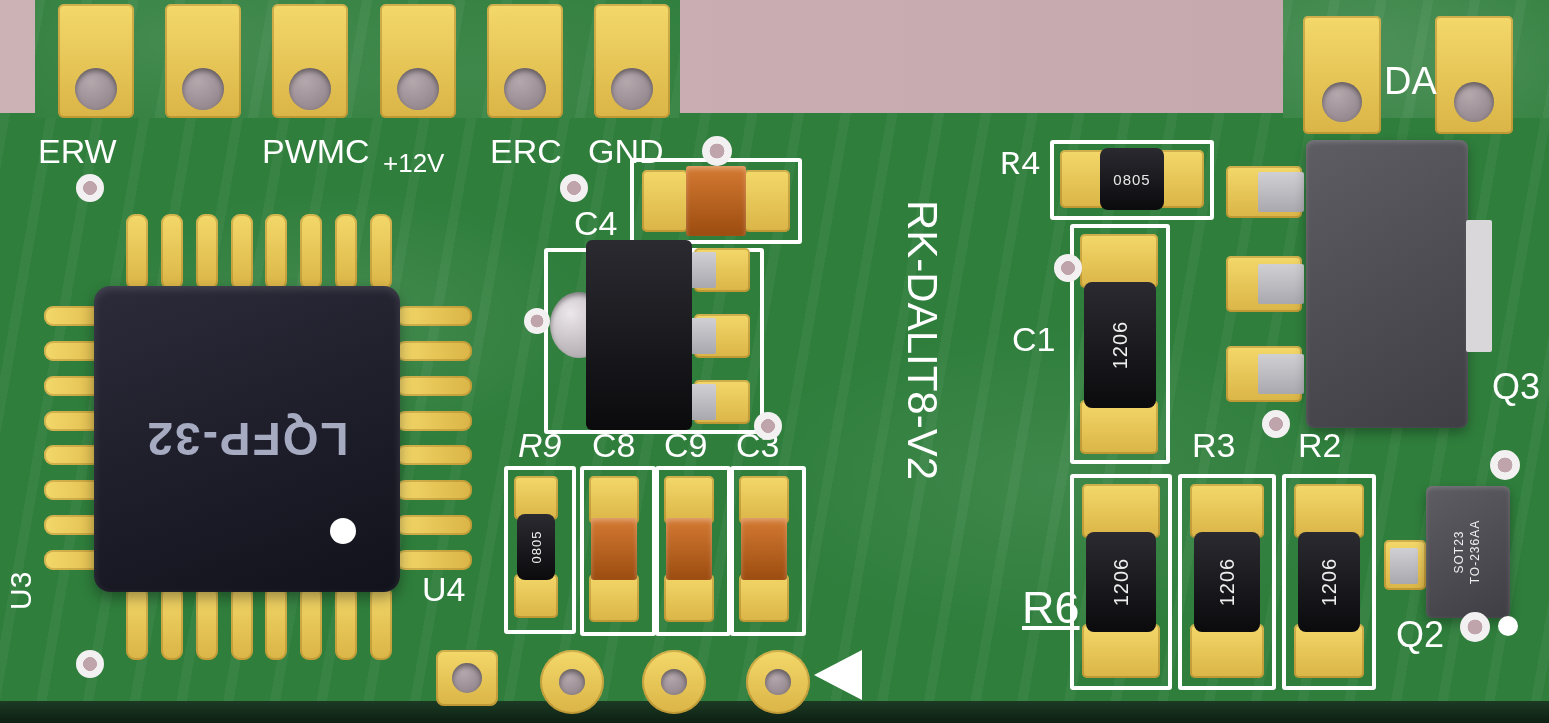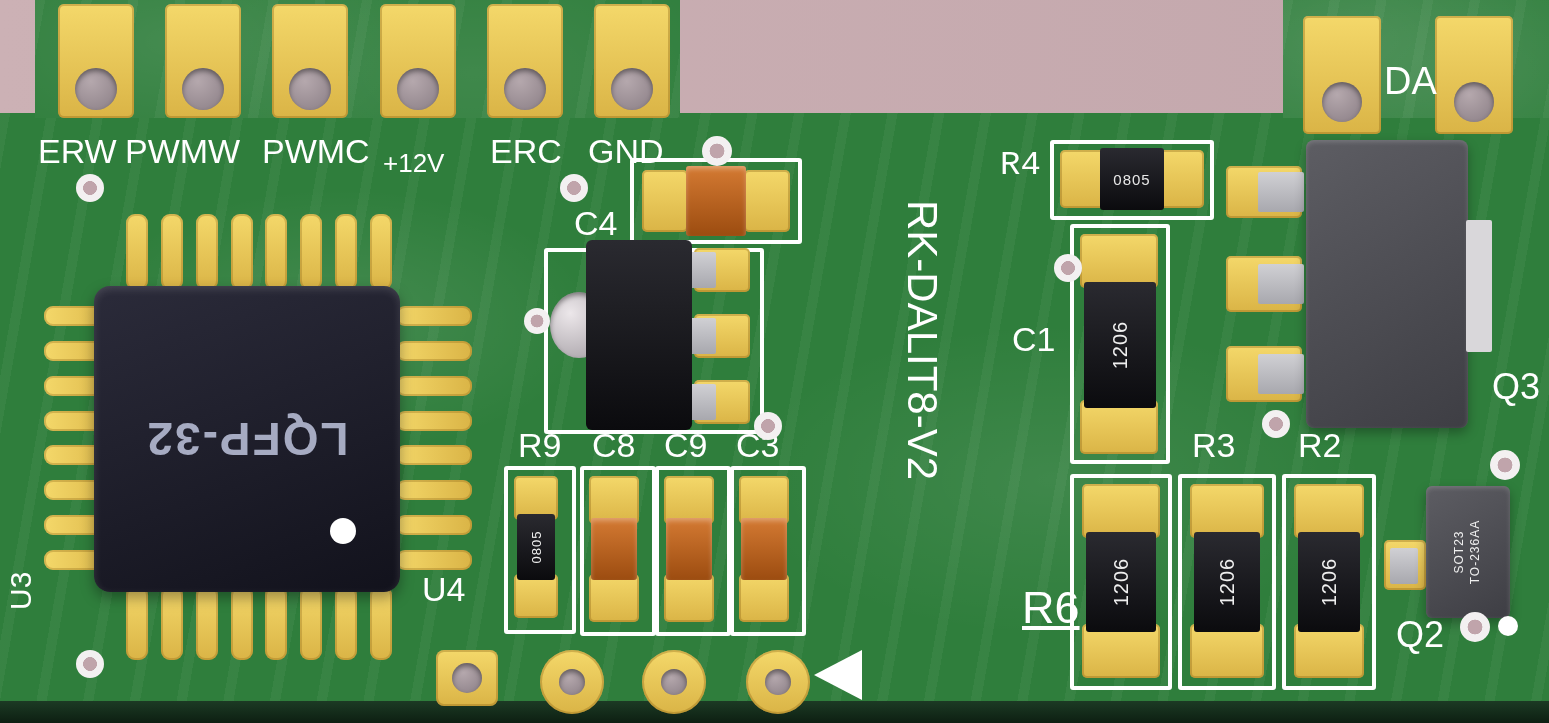--- a/index.html
+++ b/index.html
@@ -25,21 +25,21 @@
   .via{position:absolute;border-radius:50%;
        background:radial-gradient(circle,#c0a4ab 0 34%,#f3f0f1 36%);}
   .silk{position:absolute;border:4px solid #fff;border-radius:3px;}
   .chipbody{position:absolute;background:linear-gradient(160deg,#2b2b3a,#12121c);
             border-radius:16px;
             box-shadow:inset 0 3px 8px rgba(255,255,255,.14),0 6px 14px rgba(0,0,0,.35);}
   .chiptext{position:absolute;left:0;right:0;top:50%;
             transform:translateY(-50%) rotate(180deg);
             text-align:center;font-size:46px;font-weight:bold;
             letter-spacing:2px;color:#a6abc2;}
-  .blackbody{position:absolute;background:linear-gradient(180deg,#2a2a30,#0b0b0e);border-radius:3px;}
+  .blackbody{position:absolute;background:linear-gradient(180deg,#2a2a30,#0b0b0e);border-radius:8px;}
   .orangebody{position:absolute;background:linear-gradient(180deg,#d47a33,#9c4c10);
               border-radius:3px;box-shadow:inset 0 3px 5px rgba(255,255,255,.3);}
   .graybody{position:absolute;background:linear-gradient(150deg,#5d5d63,#3e3e44);
             border-radius:8px;
             box-shadow:inset 0 2px 5px rgba(255,255,255,.18),0 5px 12px rgba(0,0,0,.3);}
   .lead{position:absolute;background:linear-gradient(180deg,#d0d0d4,#a8a8ae);border-radius:2px;}
   .ctext{position:absolute;left:50%;top:50%;transform:translate(-50%,-50%) rotate(-90deg);
          color:#efefef;white-space:nowrap;text-align:center;letter-spacing:1px;}
   .htext{position:absolute;left:50%;top:50%;transform:translate(-50%,-50%);
          color:#e8e8e8;white-space:nowrap;letter-spacing:1px;}
@@ -81,21 +81,20 @@
         <div class="hole" style="width:42px;height:42px;left:50%;margin-left:-21px;bottom:8px;"></div>
       </div>
     <div class="cpad">
         <div class="hole" style="width:42px;height:42px;left:50%;margin-left:-21px;bottom:8px;"></div>
       </div>
     <div class="cpad">
         <div class="hole" style="width:42px;height:42px;left:50%;margin-left:-21px;bottom:8px;"></div>
       </div>
   </div>
   <span class="lbl" style="left:38px;top:132px;font-size:34px;">ERW</span>
-  <span class="lbl" style="left:125px;top:132px;font-size:34px;">PWMW</span>
   <span class="lbl" style="left:262px;top:132px;font-size:34px;">PWMC</span>
   <span class="lbl" style="left:383px;top:148px;font-size:26px;">+12V</span>
   <span class="lbl" style="left:490px;top:132px;font-size:34px;">ERC</span>
   <span class="lbl" style="left:588px;top:132px;font-size:34px;">GND</span>
 
   <div class="gold" style="left:1303px;top:16px;width:78px;height:118px;">
     <div class="hole" style="width:40px;height:40px;left:50%;margin-left:-20px;bottom:12px;"></div>
   </div>
   <div class="gold" style="left:1435px;top:16px;width:78px;height:118px;">
     <div class="hole" style="width:40px;height:40px;left:50%;margin-left:-20px;bottom:12px;"></div>
@@ -158,21 +157,21 @@
   <div class="silk" style="left:544px;top:248px;width:212px;height:178px;"></div>
   <div class="hole" style="left:550px;top:292px;width:58px;height:66px;background:radial-gradient(circle at 35% 32%,#ece7ea,#a39da3);"></div>
   <div class="gold" style="left:694px;top:248px;width:56px;height:44px;"></div>
   <div class="gold" style="left:694px;top:314px;width:56px;height:44px;"></div>
   <div class="gold" style="left:694px;top:380px;width:56px;height:44px;"></div>
   <div class="lead" style="left:686px;top:252px;width:30px;height:36px;"></div>
   <div class="lead" style="left:686px;top:318px;width:30px;height:36px;"></div>
   <div class="lead" style="left:686px;top:384px;width:30px;height:36px;"></div>
   <div class="blackbody" style="left:586px;top:240px;width:106px;height:190px;border-radius:6px;"></div>
 
-  <span class="lbl" style="left:518px;top:426px;font-size:34px;">R9</span>
+  <span class="lbl" style="left:518px;top:426px;font-size:34px;font-style:italic;">R9</span>
   <span class="lbl" style="left:592px;top:426px;font-size:34px;">C8</span>
   <span class="lbl" style="left:664px;top:426px;font-size:34px;">C9</span>
   <span class="lbl" style="left:736px;top:426px;font-size:34px;">C3</span>
 
   <div class="silk" style="left:504px;top:466px;width:64px;height:160px;"></div>
   <div class="gold" style="left:514px;top:476px;width:44px;height:44px;"></div>
   <div class="gold" style="left:514px;top:574px;width:44px;height:44px;"></div>
   <div class="blackbody" style="left:517px;top:514px;width:38px;height:66px;">
     <div class="ctext" style="font-size:13px;">0805</div>
   </div>

